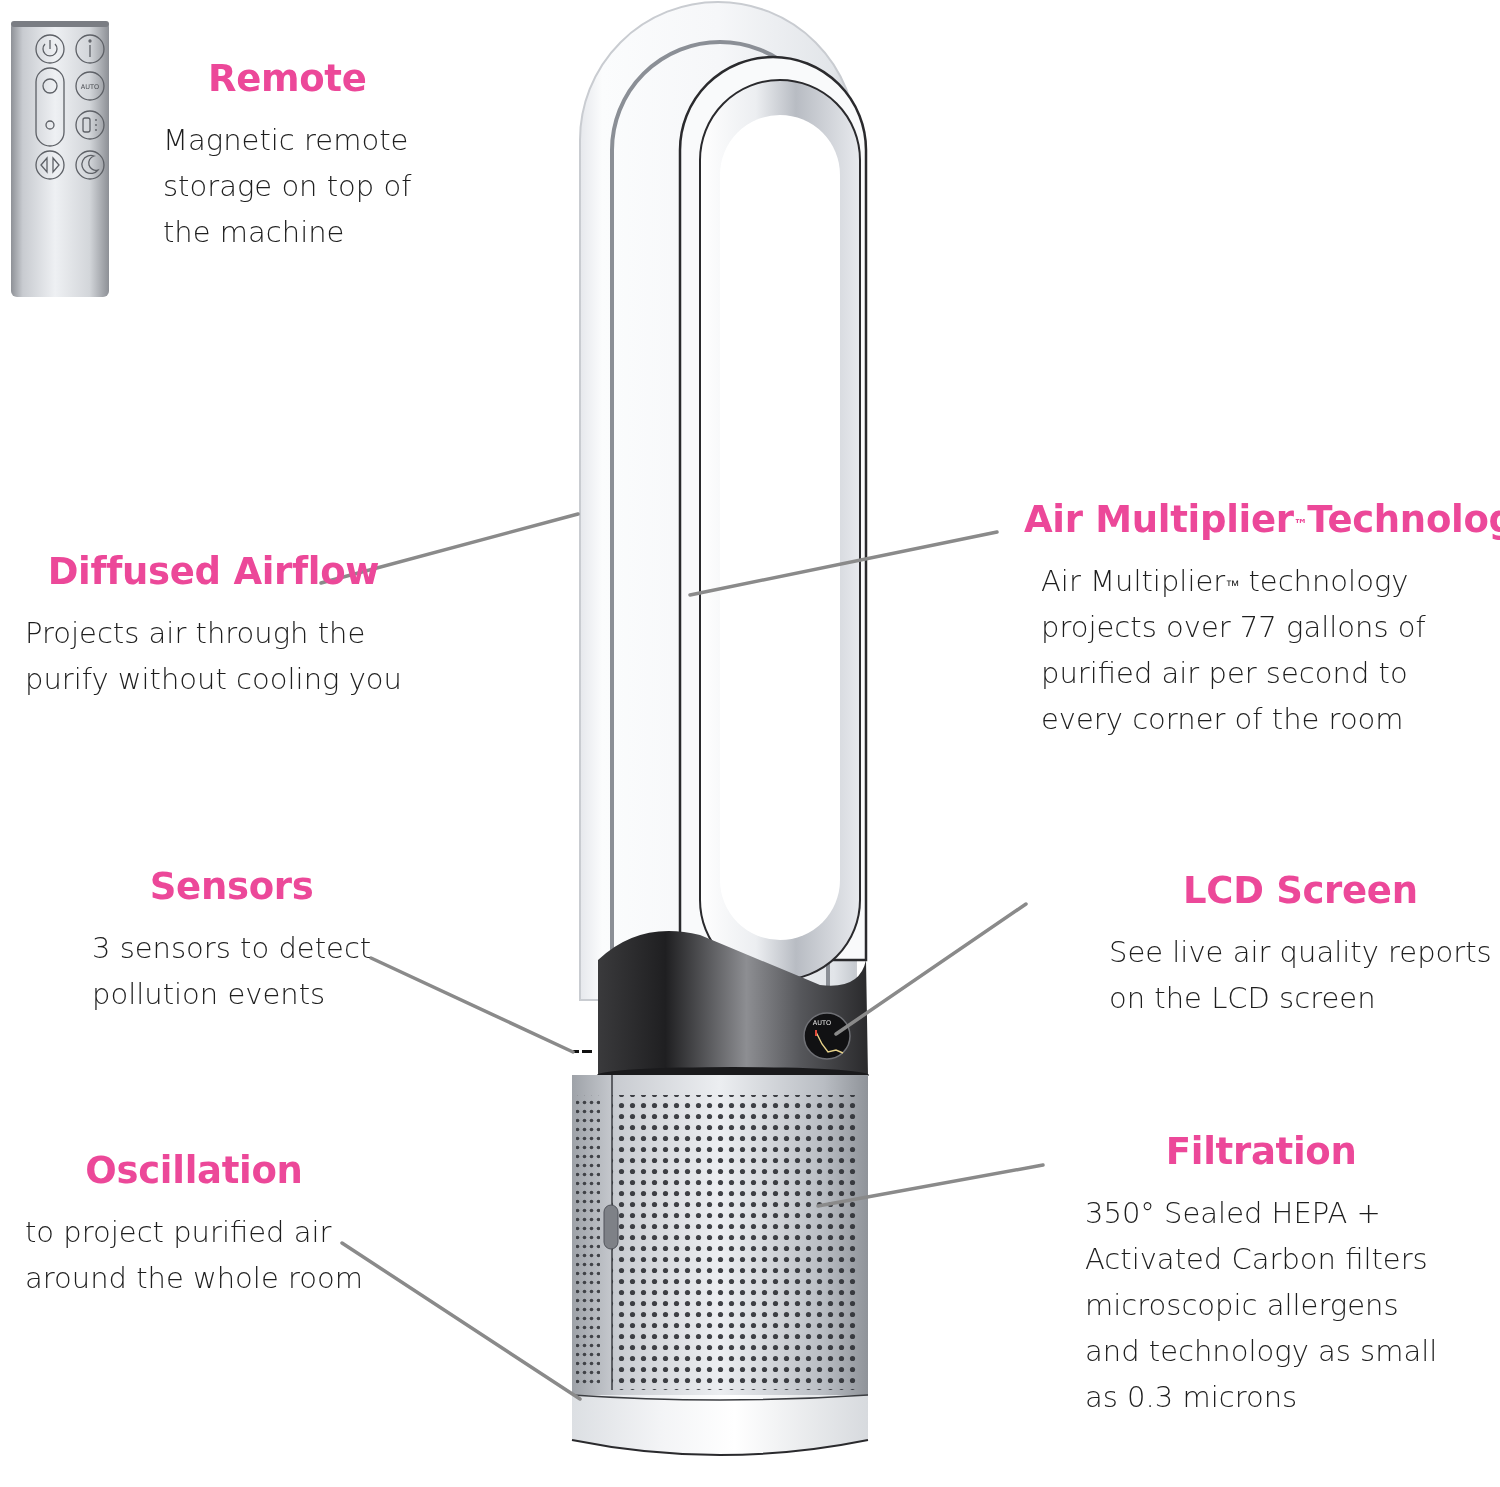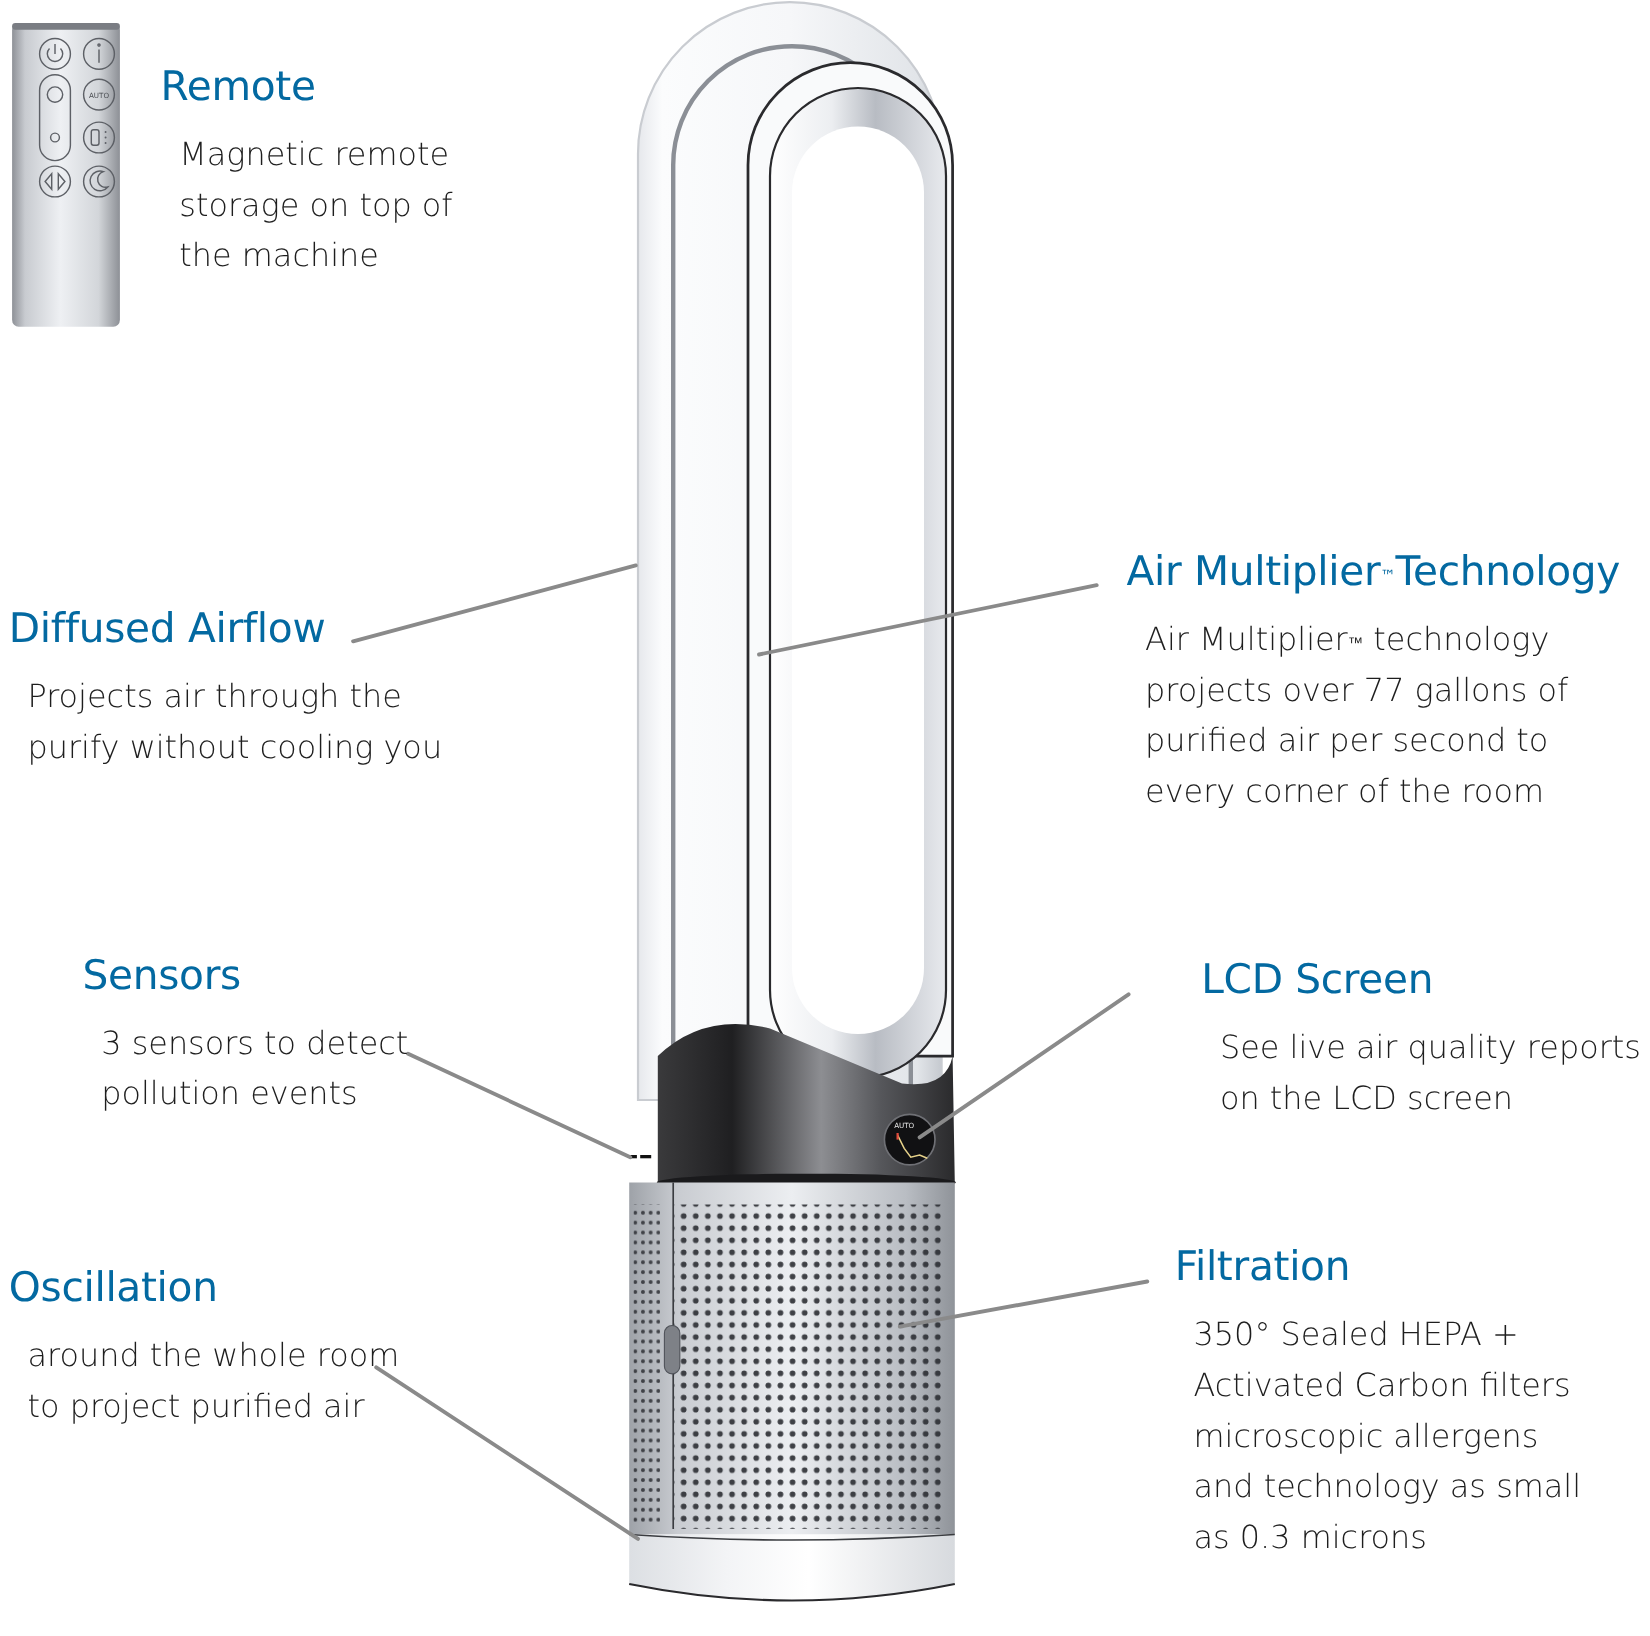--- a/index.html
+++ b/index.html
@@ -1,19 +1,19 @@
 <!DOCTYPE html>
 <html><head>
   <meta charset="utf-8">
   <style>
     html, body { margin: 0; padding: 0; background: #ffffff; }
     body { width: 1500px; height: 1487px; position: relative; overflow: hidden;
            font-family: "DejaVu Sans", "Liberation Sans", sans-serif; color: #1e1e1e; }
     .feature { position: absolute; }
-    .feature h2 { margin: 0; font-weight: 400; font-size: 37px; line-height: 44px; letter-spacing: -0.3px; color: #0369a1; }
+    .feature h2 { margin: 0; font-weight: 700; font-size: 37px; line-height: 44px; letter-spacing: -0.3px; color: #ec4899; text-align: center; }
     .feature p { margin: 17px; font-weight: 300; font-size: 29px; line-height: 46px; color: #1e1e1e; }
     .feature p span { display: block; white-space: nowrap; }
     sup.tm { font-size: 14px; vertical-align: top; position: relative; top: 4px; }
     #leaders, #product { position: absolute; left: 0; top: 0; }
     .remote { position: absolute; left: 10px; top: 20px; width: 100px; height: 280px; }
   </style>
 </head>
 <body>
 
 <div class="remote">
@@ -193,22 +193,22 @@
   <h2>LCD Screen</h2>
   <p style="margin-top:16px;">
     <span>See live air quality reports</span>
     <span>on the LCD screen</span>
   </p>
 </div>
 
 <div class="feature" style="left:8px; top:1149px;">
   <h2>Oscillation</h2>
   <p style="margin-top:16px;">
+    <span>to project purified air</span>
     <span>around the whole room</span>
-    <span>to project purified air</span>
   </p>
 </div>
 
 <div class="feature" style="left:1068px; top:1130px;">
   <h2>Filtration</h2>
   <p style="margin-top:16px;">
     <span>350° Sealed HEPA +</span>
     <span>Activated Carbon filters</span>
     <span>microscopic allergens</span>
     <span>and technology as small</span>

